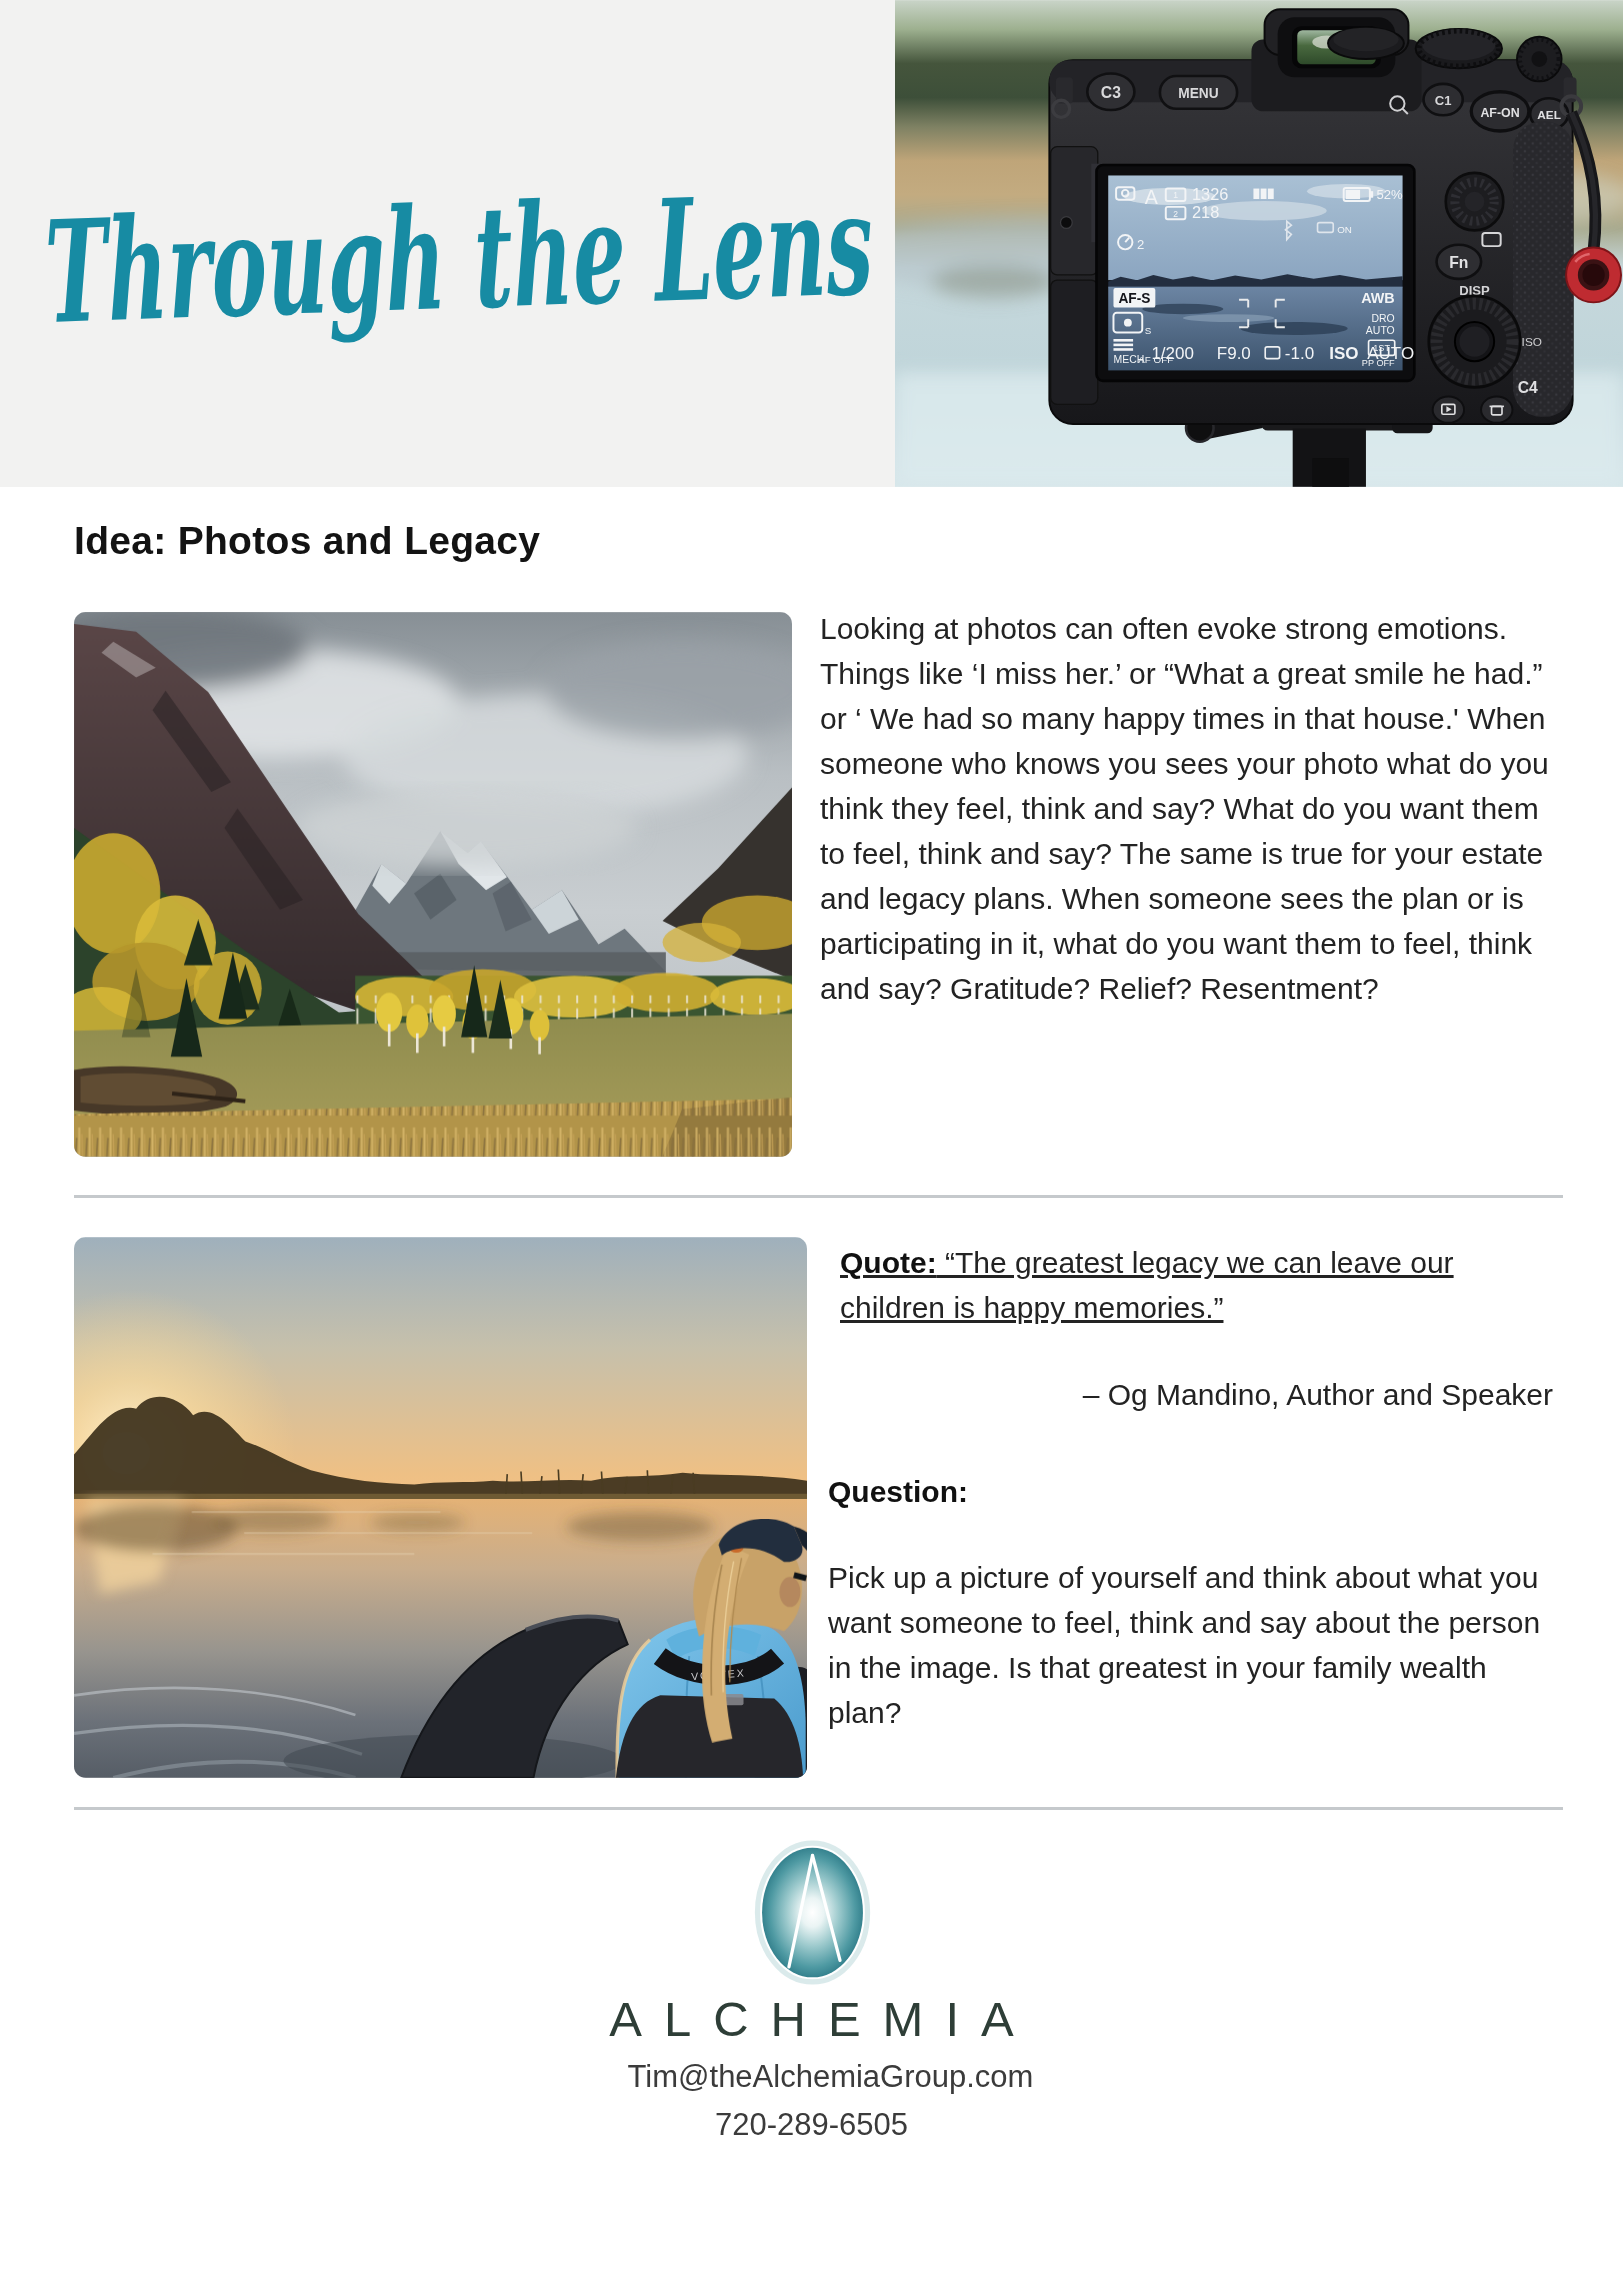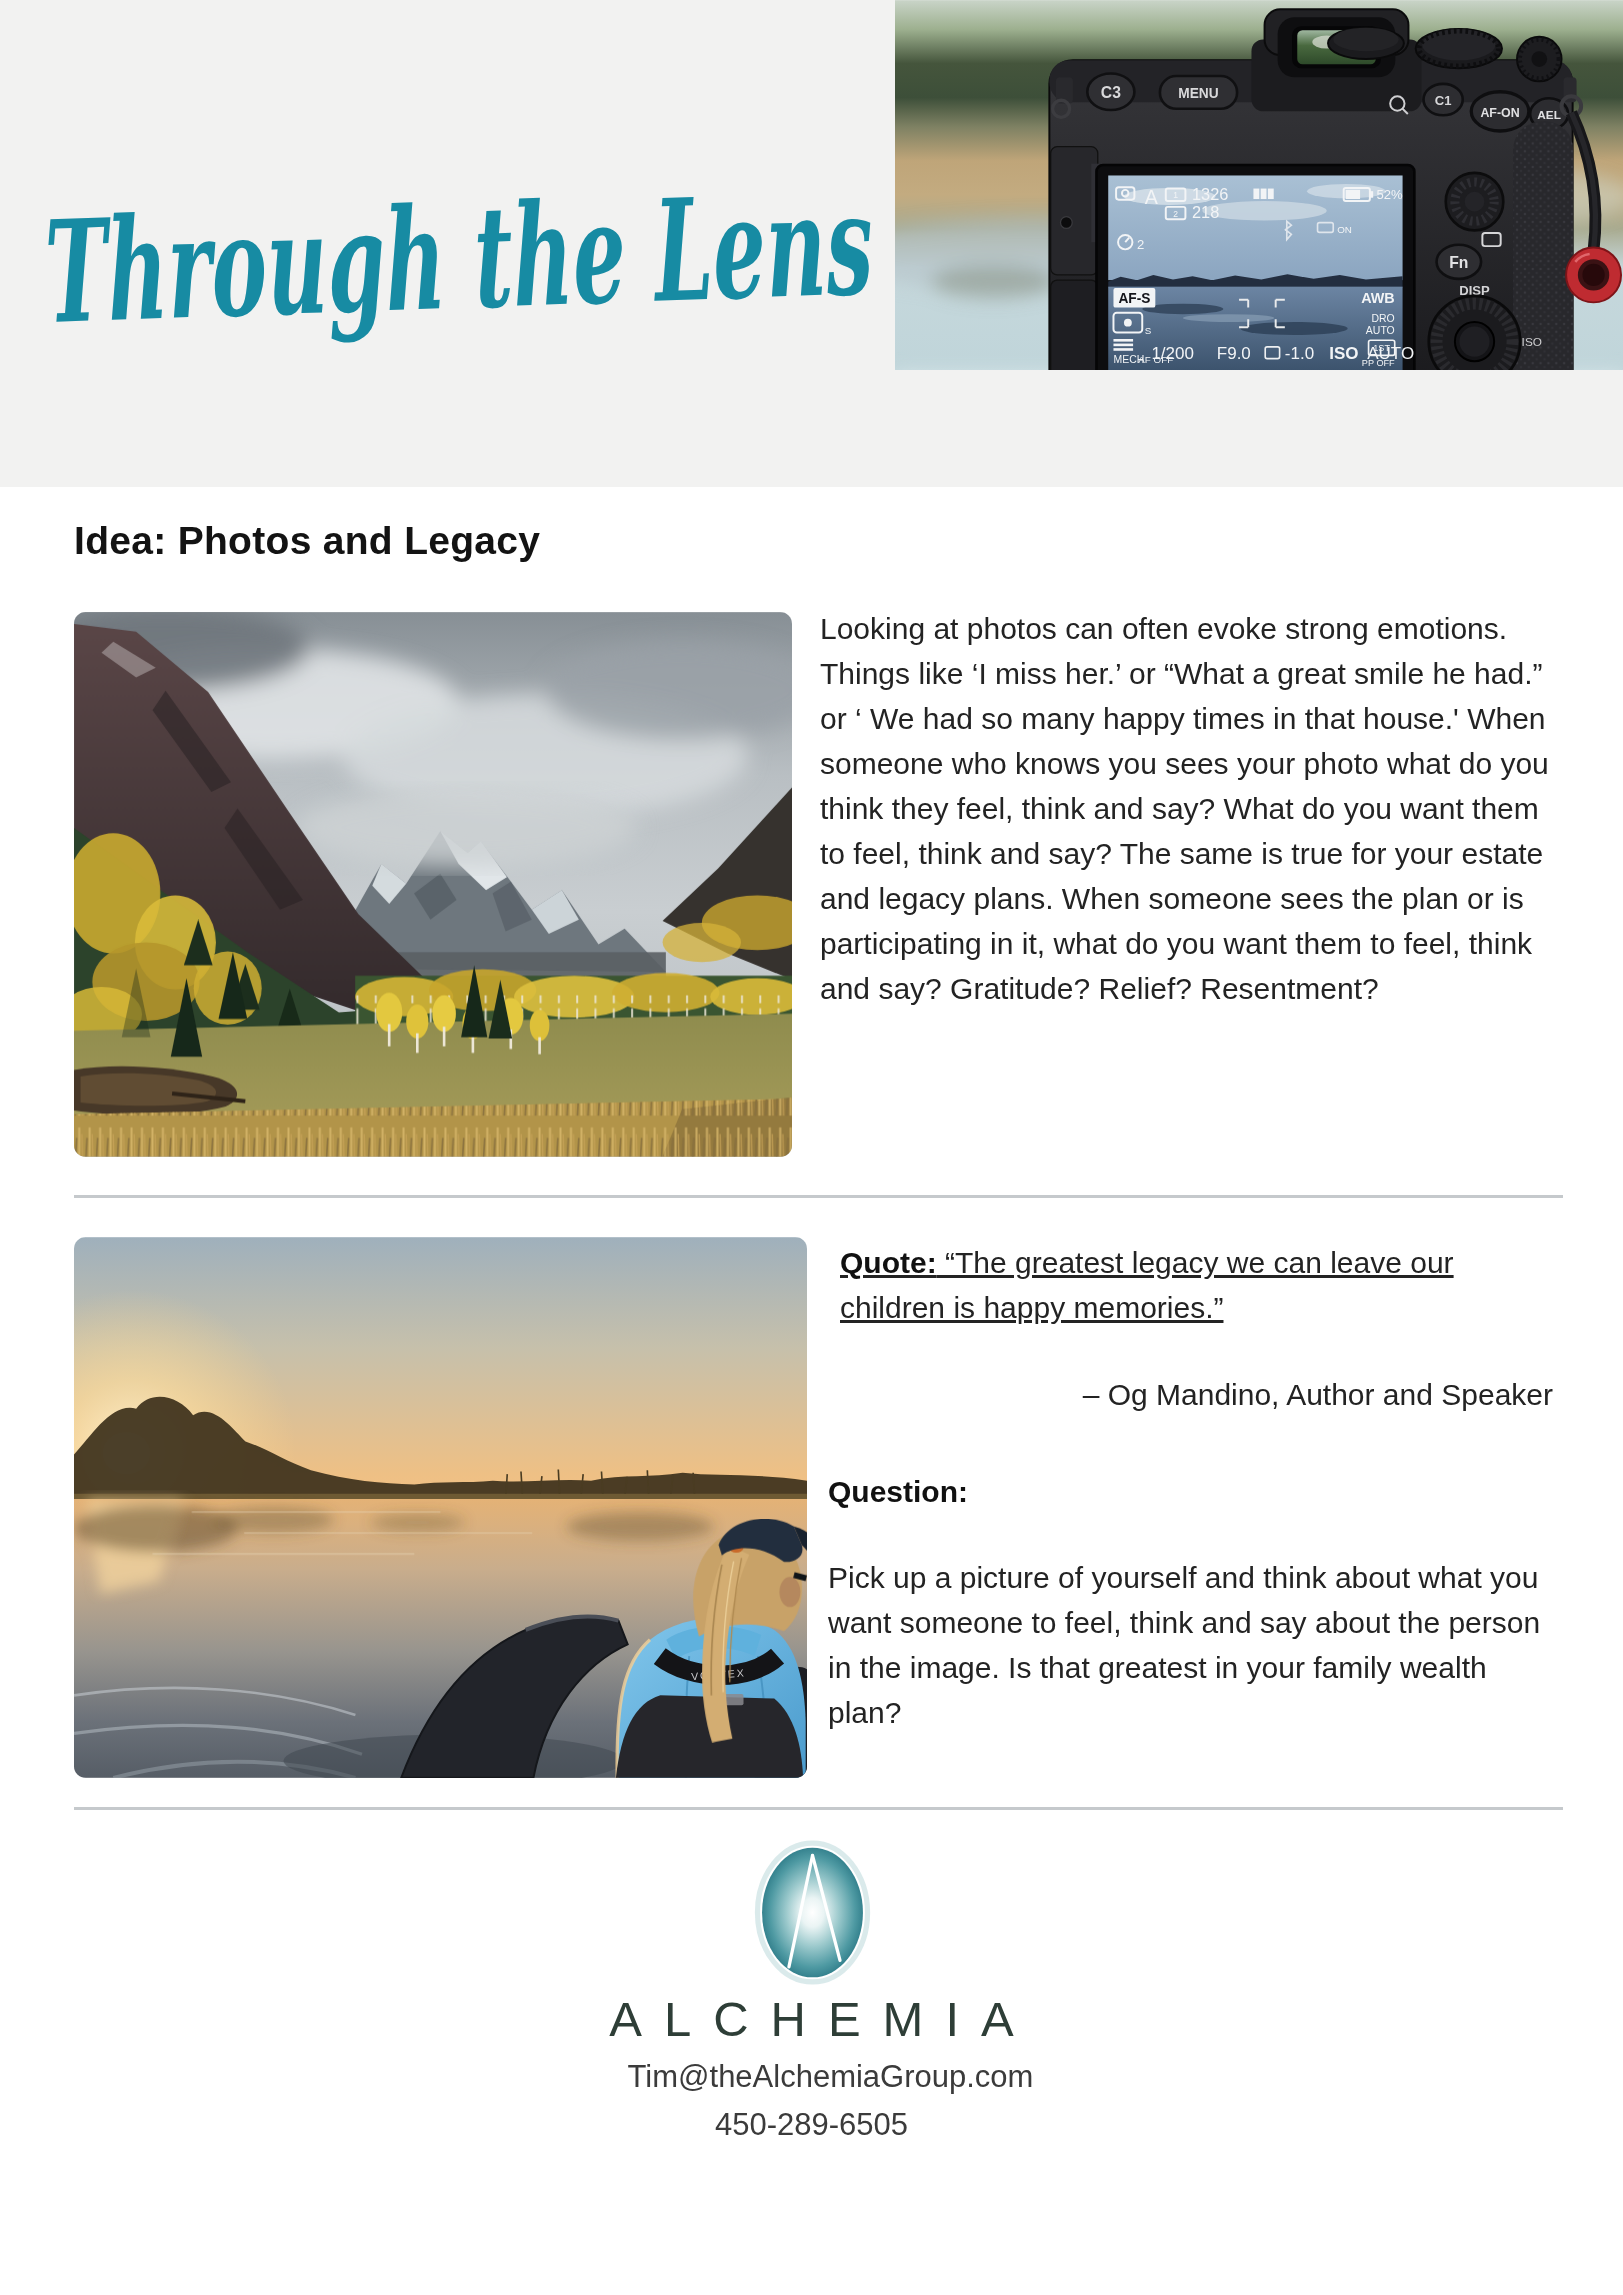--- a/index.html
+++ b/index.html
@@ -2,21 +2,21 @@
 <html style="font-size:10.5px"><head>
 <meta charset="utf-8">
 <style>
   html,body{margin:0;padding:0;background:#ffffff;}
   .page{position:relative;width:1623px;height:2295px;background:#ffffff;
         font-family:"Liberation Sans", sans-serif;overflow:hidden;}
   .header-bg{position:absolute;left:0;top:0;width:1623px;height:487px;background:#f2f2f1;}
   .title-wrap{position:absolute;left:33px;top:98px;width:857px;height:288px;}
   .subtitle{position:absolute;left:209px;top:325px;width:497px;text-align:center;
             font-size:30px;color:#178ba3;letter-spacing:0.7px;}
-  .camera-photo{position:absolute;left:895px;top:0;width:728px;height:370px;overflow:hidden;}
+  .camera-photo{position:absolute;left:895px;top:0;width:728px;height:487px;overflow:hidden;}
   .section-heading{position:absolute;left:74px;top:519px;font-size:39px;font-weight:bold;
                    color:#131313;letter-spacing:0.3px;}
   .idea-photo{position:absolute;left:74px;top:612px;width:718px;height:545px;
               border-radius:11.8px;overflow:hidden;}
   .idea-text{position:absolute;left:820px;top:606px;width:733px;font-size:30px;
              line-height:45px;color:#232323;}
   .divider{position:absolute;left:74px;width:1489px;height:3.3px;background:#c5c9cc;}
   #divider-1{top:1195px;}
   #divider-2{top:1807px;}
   .canoe-photo{position:absolute;left:74px;top:1237px;width:733px;height:541px;
@@ -535,16 +535,16 @@
       </defs>
       <ellipse cx="100" cy="115" rx="84" ry="106" fill="none" stroke="#bcd8da" stroke-width="8" opacity="0.55"></ellipse>
       <ellipse cx="100" cy="115" rx="77" ry="99" fill="url(#logoG)"></ellipse>
       <path d="M100,28 L64,198" stroke="#ffffff" stroke-width="5" stroke-linecap="round"></path>
       <path d="M100,28 L142,188" stroke="#ffffff" stroke-width="5" stroke-linecap="round"></path>
     </svg>
   </div>
 
   <div class="brand">ALCHEMIA</div>
   <div class="contact" id="contact-email">Tim@theAlchemiaGroup.com</div>
-  <div class="contact" id="contact-phone">450-289-6505</div>
+  <div class="contact" id="contact-phone">720-289-6505</div>
 
 </div>
 
 
 </body></html>

